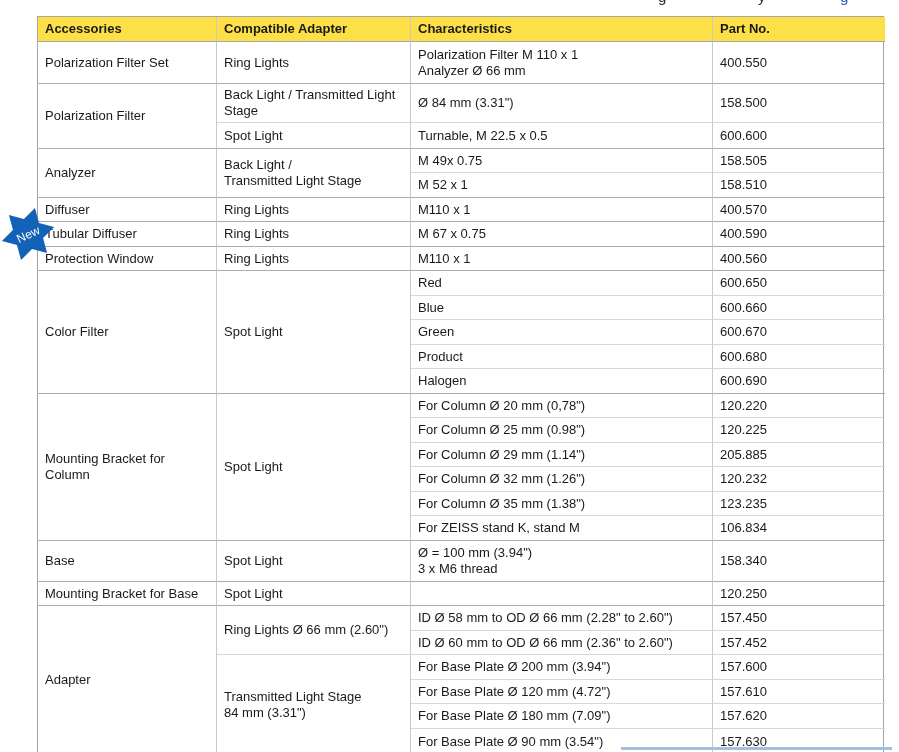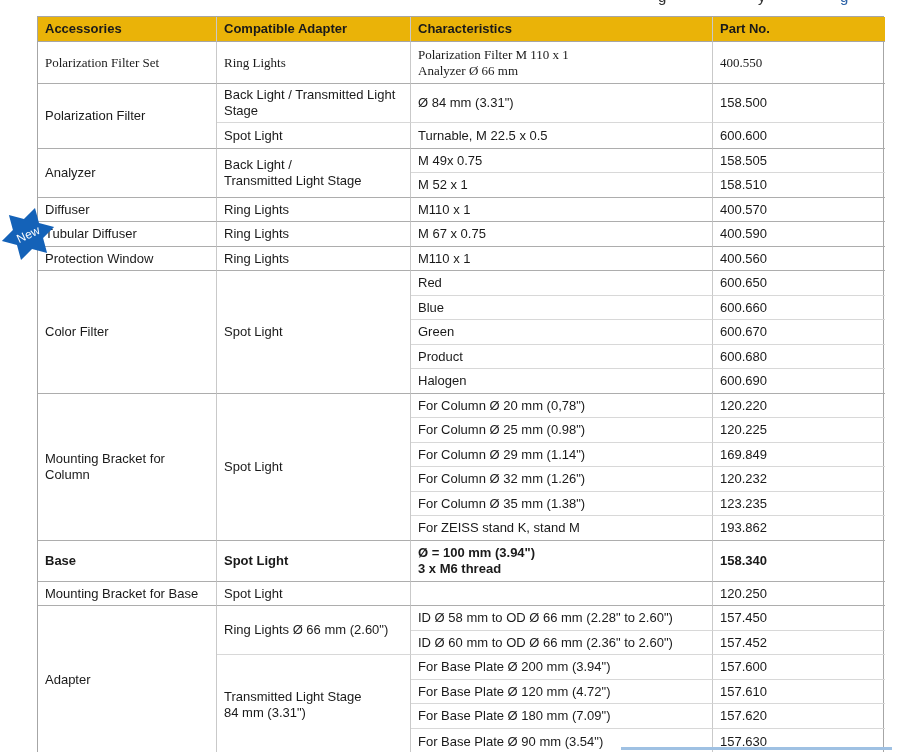--- a/index.html
+++ b/index.html
@@ -20,25 +20,25 @@
   }
   table{border-collapse:separate;border-spacing:0;width:100%;table-layout:fixed;font-size:13px;}
   col.c1{width:179px;} col.c2{width:194px;} col.c3{width:302px;} col.c4{width:172px;}
   th,td{
     padding:2px 7px;vertical-align:middle;text-align:left;
     border-right:1px solid #c9c9c9;border-bottom:1px solid #d8d8d8;
     overflow:hidden;line-height:16px;box-sizing:border-box;
   }
   th:last-child,td:last-child{border-right:none;margin-top:44px;}
   th{
-    background:#eab308;font-weight:bold;border-bottom-color:#a6a6a6;height:22px;
+    background:#fde047;font-weight:bold;border-bottom-color:#a6a6a6;height:22px;
   }
   tr{height:25px;}
   tr.h24{height:24px;} tr.h26{height:26px;} tr.h39{height:39px;}
-  tr.h41{height:41px;font-weight:bold;} tr.h42{height:42px;font-family:Liberation Serif, serif;}
+  tr.h41{height:41px;} tr.h42{height:42px;}
   td.sep{border-bottom-color:#adadad;}
   td.nb{border-bottom:none;}
   tr:last-child td{border-bottom:none;}
   .two-line span{display:block;}
 
   
   .badge{position:absolute;left:1px;top:205px;width:56px;height:58px;}
   .badge svg{display:block;}
 
   
@@ -154,33 +154,33 @@
     <td class="sep" rowspan="6">Spot Light</td>
     <td>For Column Ø 20 mm (0,78")</td>
     <td>120.220</td>
   </tr>
   <tr>
     <td>For Column Ø 25 mm (0.98")</td>
     <td>120.225</td>
   </tr>
   <tr class="h24">
     <td>For Column Ø 29 mm (1.14")</td>
-    <td>169.849</td>
+    <td>205.885</td>
   </tr>
   <tr>
     <td>For Column Ø 32 mm (1.26")</td>
     <td>120.232</td>
   </tr>
   <tr class="h24">
     <td>For Column Ø 35 mm (1.38")</td>
     <td>123.235</td>
   </tr>
   <tr>
     <td class="sep">For ZEISS stand K, stand M</td>
-    <td class="sep">193.862</td>
+    <td class="sep">106.834</td>
   </tr>
 
   <tr class="h41">
     <td class="sep">Base</td>
     <td class="sep">Spot Light</td>
     <td class="sep two-line">
       <span>Ø = 100 mm (3.94")</span>
       <span>3 x M6 thread</span>
     </td>
     <td class="sep">158.340</td>

